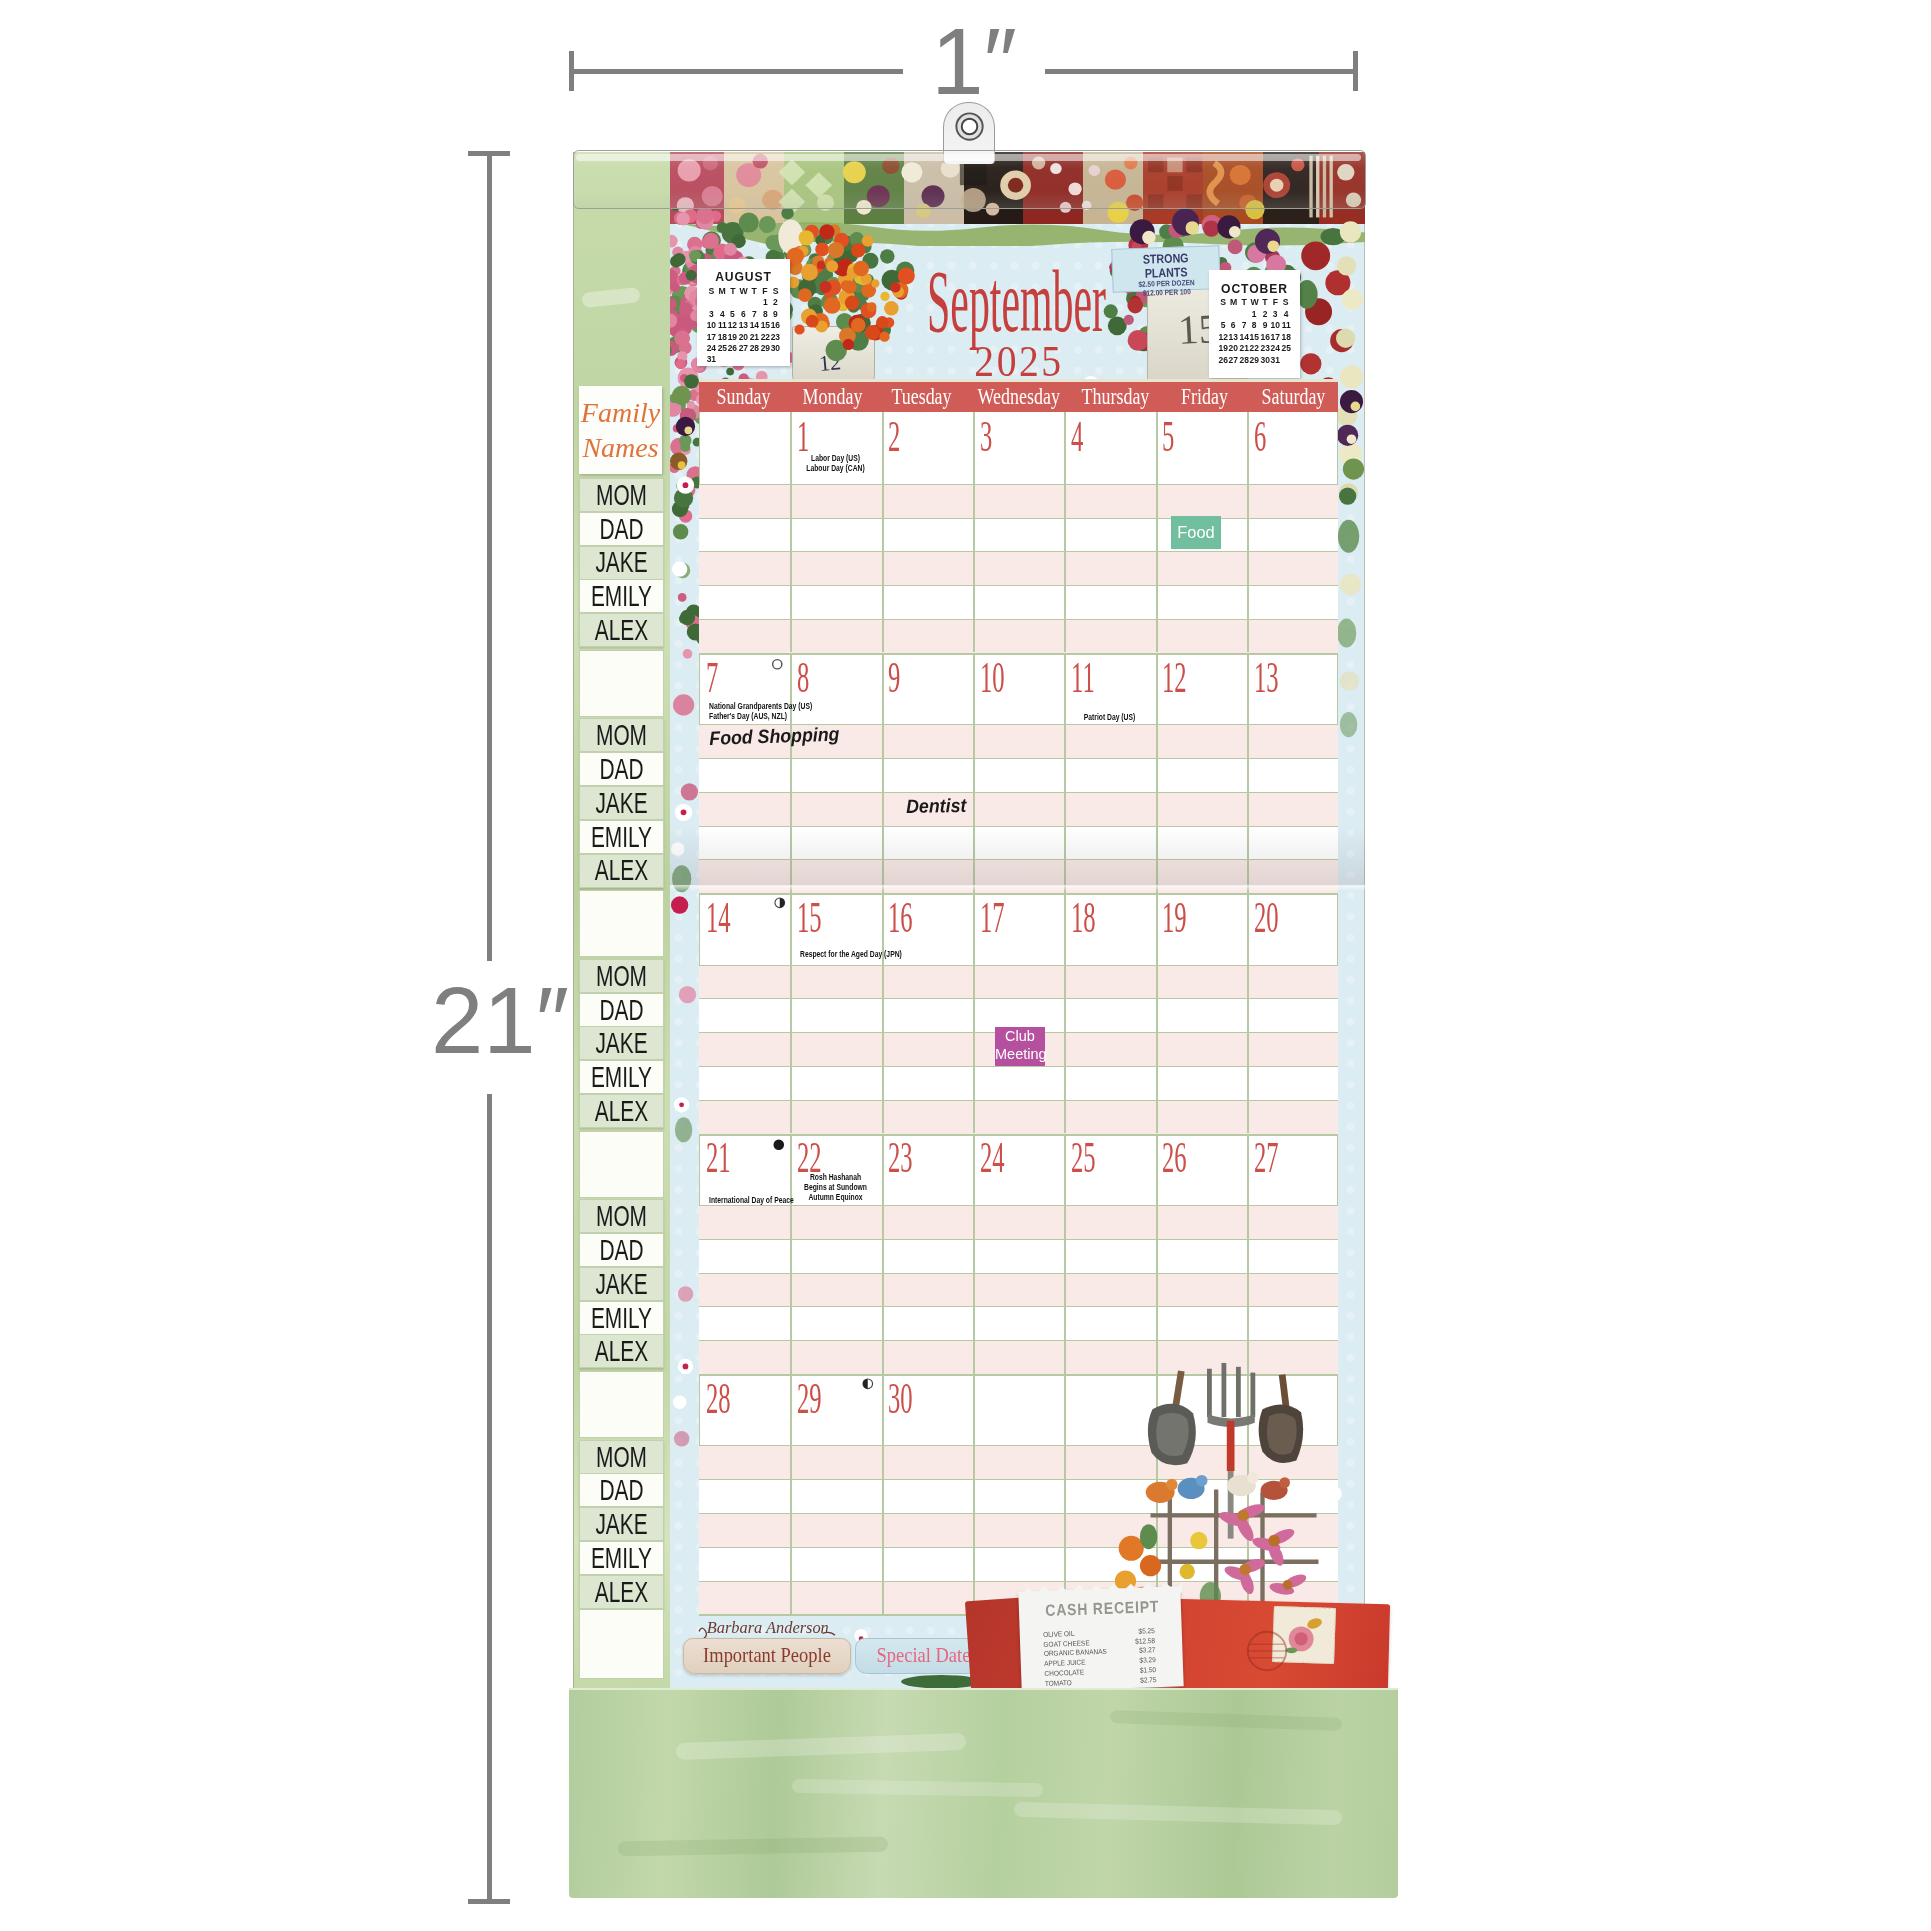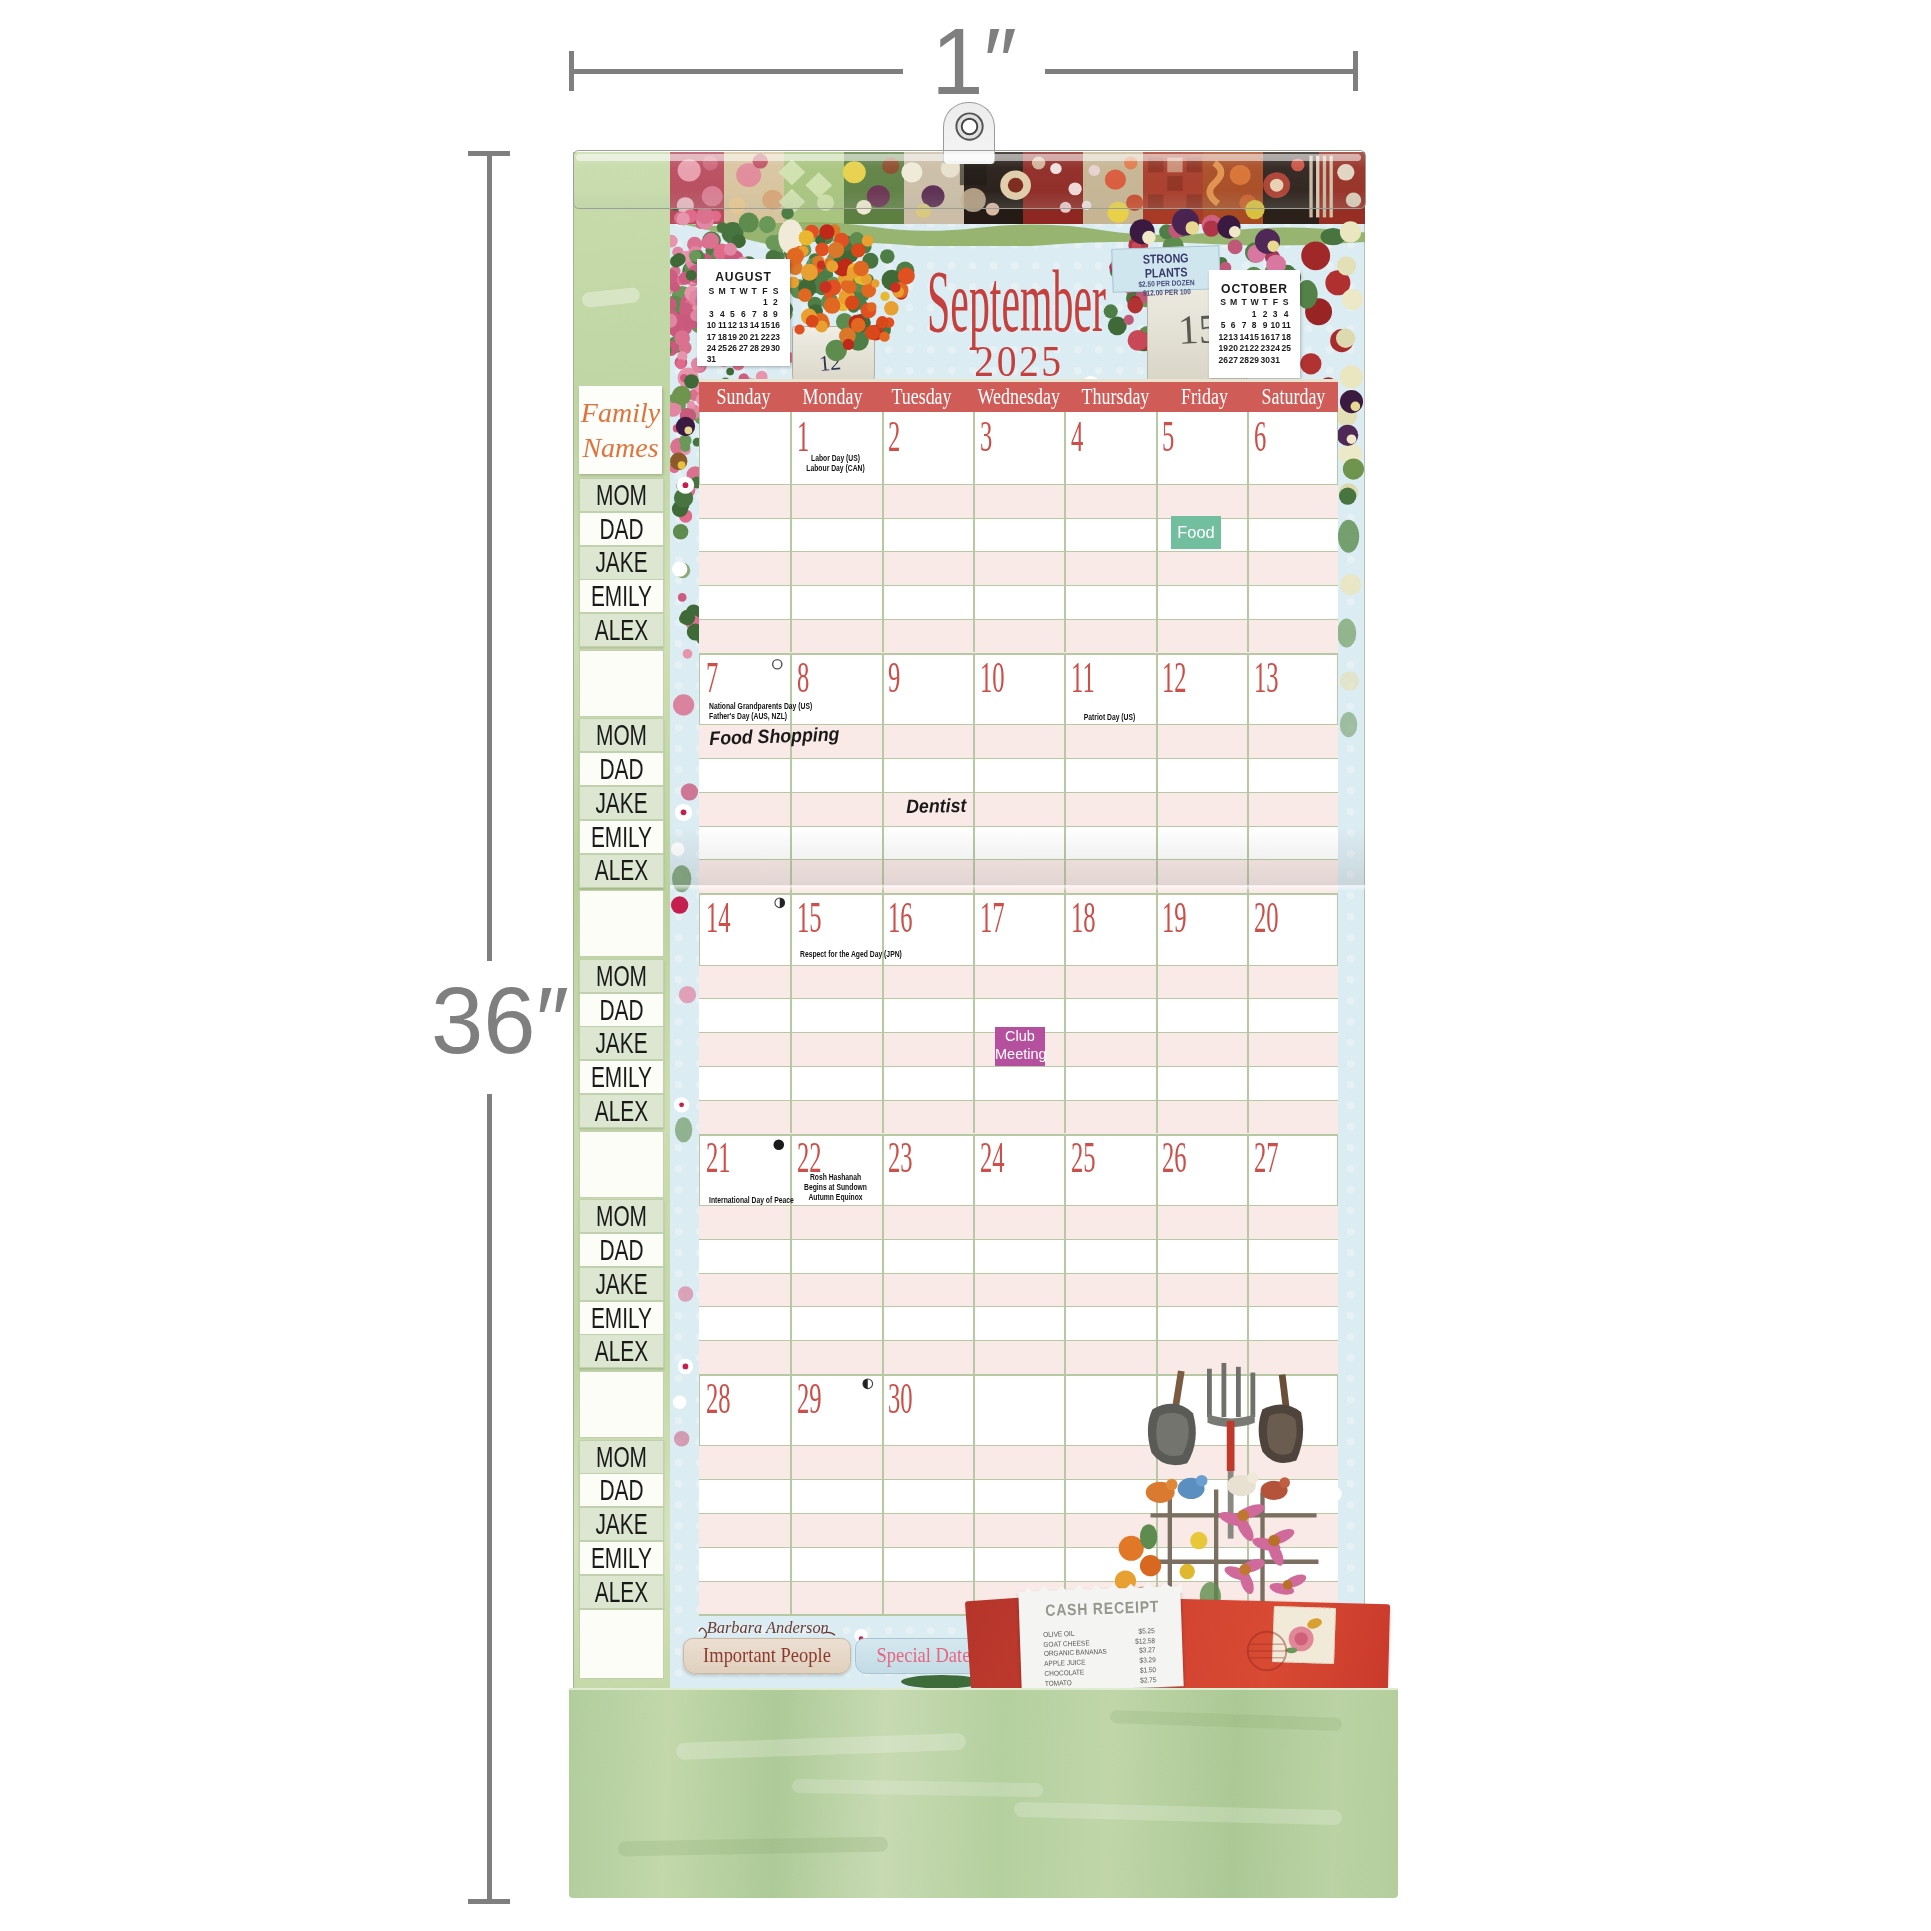--- a/index.html
+++ b/index.html
@@ -19,21 +19,21 @@
 <div class="abs" style="left:569px;top:51px;width:4.8px;height:40px;background:#7f7f7f;"></div>
 <div class="abs" style="left:1353px;top:51px;width:4.8px;height:40px;background:#7f7f7f;"></div>
 
 <div class="abs" style="left:858px;top:7.7px;width:232px;text-align:center;font-size:94px;color:#7f7f7f;">1″</div>
 
 <div class="abs" style="left:487px;top:151px;width:4.8px;height:810px;background:#7f7f7f;"></div>
 <div class="abs" style="left:487px;top:1094px;width:4.8px;height:810px;background:#7f7f7f;"></div>
 <div class="abs" style="left:468px;top:151px;width:42px;height:4.8px;background:#7f7f7f;"></div>
 <div class="abs" style="left:468px;top:1899px;width:42px;height:4.8px;background:#7f7f7f;"></div>
 
-<div class="abs" style="left:384px;top:967px;width:232px;text-align:center;font-size:94px;color:#7f7f7f;">36″</div>
+<div class="abs" style="left:384px;top:967px;width:232px;text-align:center;font-size:94px;color:#7f7f7f;">21″</div>
 
 <div class="abs" style="left:573px;top:152px;width:98px;height:1536px;
 background:linear-gradient(175deg,#c8dcab 0%,#c0d5a4 18%,#d1e0b8 30%,#bbd19e 48%,#cdddb2 62%,#c1d6a5 78%,#d6e3be 90%,#c4d8a8 100%);
 border-left:1.9px solid #a3b490;"></div>
 <div class="abs" style="left:582px;top:290px;width:58px;height:15.4px;background:rgba(255,255,255,0.35);border-radius:7.7px;transform:rotate(-6deg);"></div>
 <div class="abs" style="left:592px;top:676px;width:68px;height:13.5px;background:rgba(255,255,255,0.3);border-radius:7.7px;transform:rotate(4deg);"></div>
 <div class="abs" style="left:580px;top:1139px;width:64px;height:14.5px;background:rgba(255,255,255,0.3);border-radius:7.7px;transform:rotate(-3deg);"></div>
 <div class="abs" style="left:587px;top:1506px;width:58px;height:13.5px;background:rgba(255,255,255,0.3);border-radius:7.7px;transform:rotate(5deg);"></div>
 
 <div class="abs" style="left:670px;top:152px;width:695px;height:1536px;

